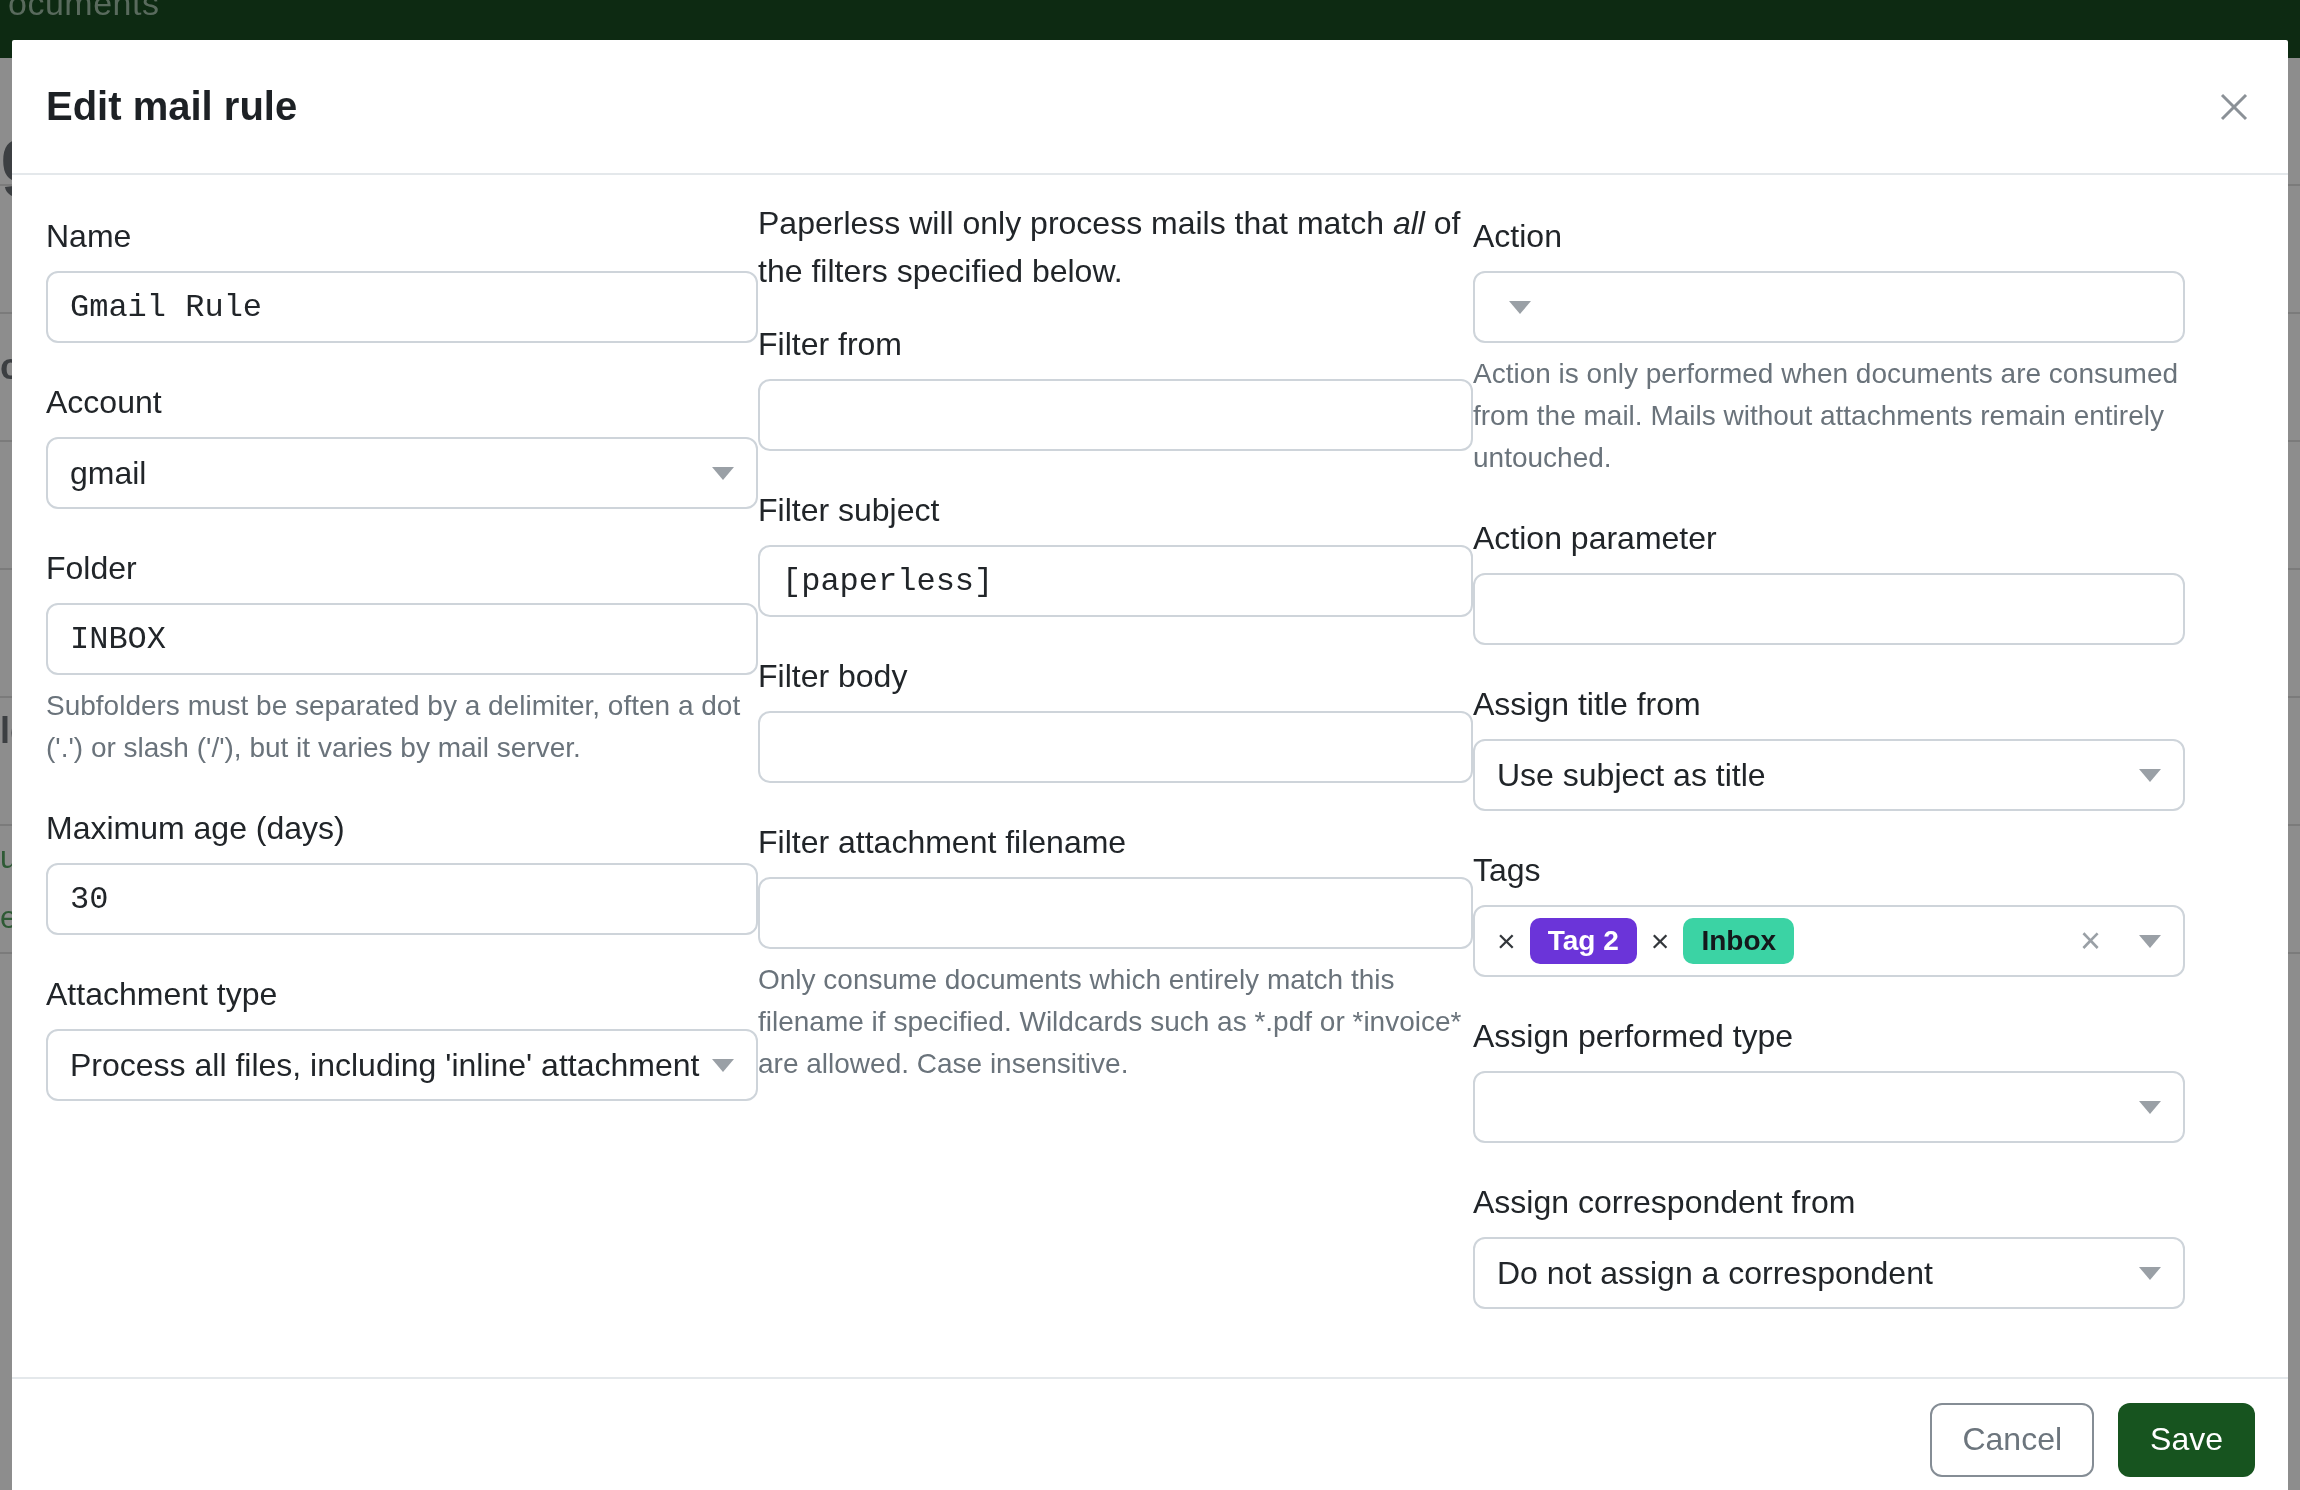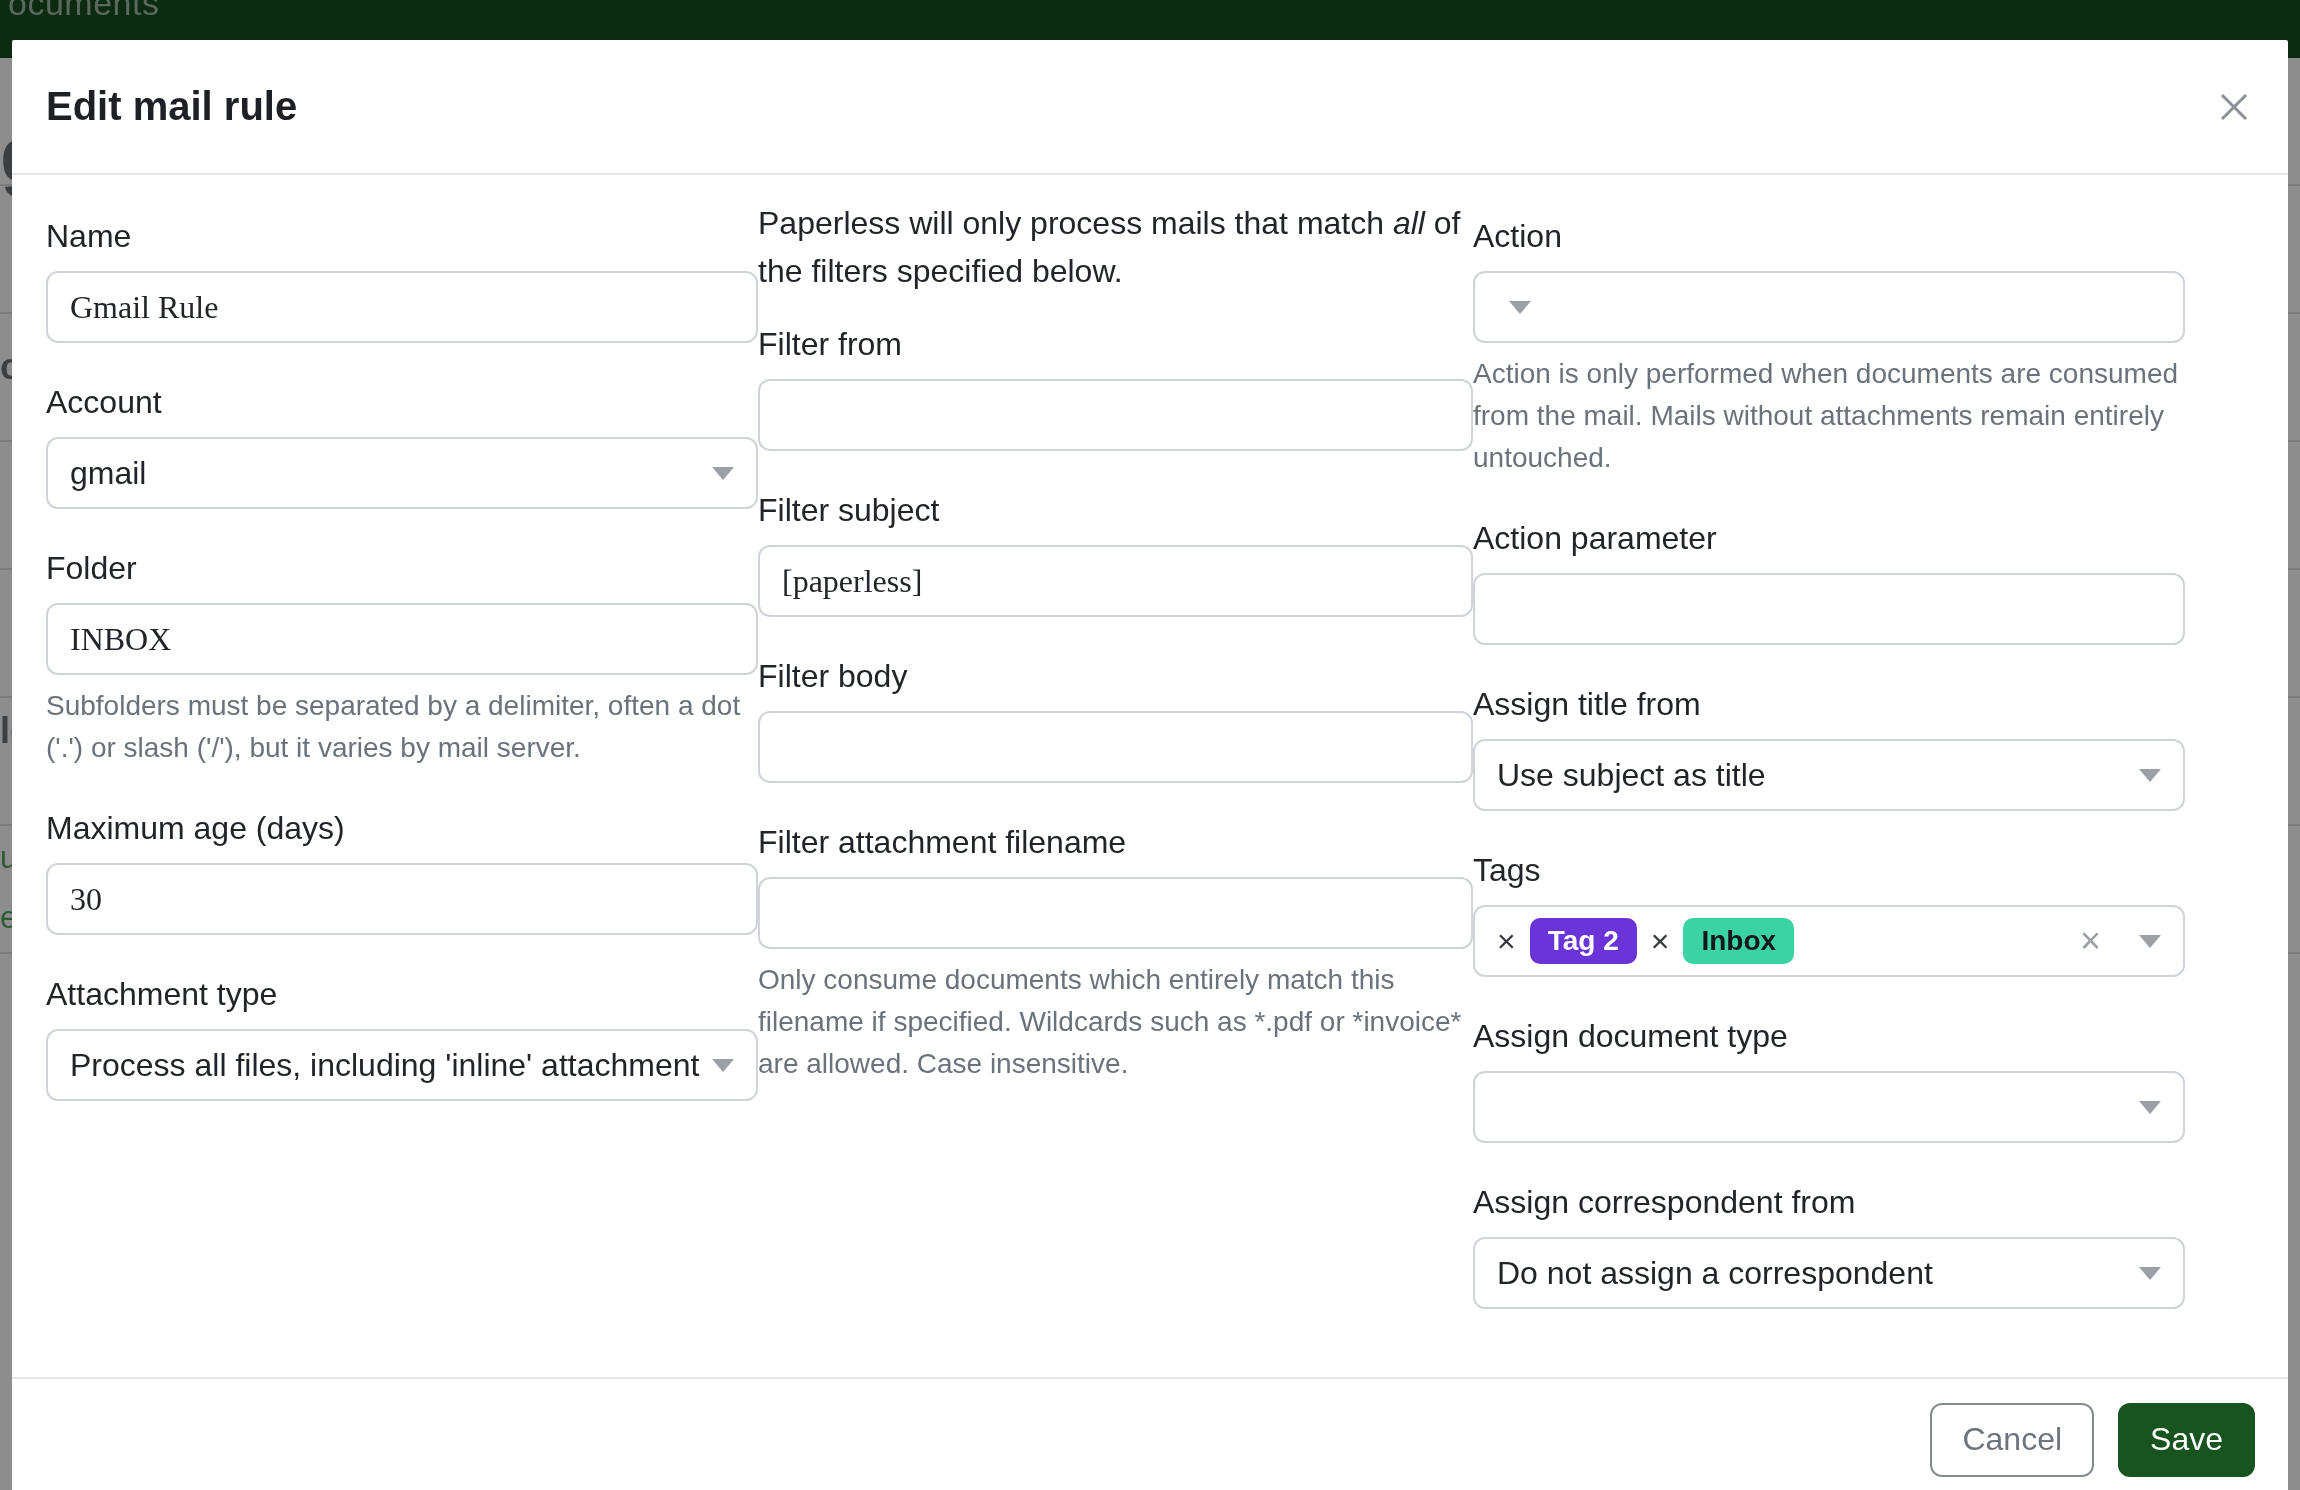--- a/index.html
+++ b/index.html
@@ -27,21 +27,21 @@
   .close-btn{margin-left:auto;background:none;border:none;padding:0;cursor:pointer;line-height:0;}
 
   .modal-body{flex:1;display:flex;padding:24px 31px 0 34px;box-sizing:border-box;overflow:hidden;}
   .col{width:712px;flex:none;}
   .col.mid{width:715px;}
   .first-pad{margin-top:18px;}
   .group{margin-bottom:40px;}
   .f-label{display:block;font-size:32px;line-height:38px;color:#212529;margin-bottom:16px;}
   .control{height:72px;border:2px solid #ced4da;border-radius:12px;background:#fff;box-sizing:border-box;
     display:flex;align-items:center;padding:0 22px;font-size:32px;color:#212529;}
-  input.control{width:100%;font-family:Liberation Serif, serif;outline:none;}
+  input.control{width:100%;font-family:Liberation Mono, monospace;outline:none;}
   .select{cursor:pointer;}
   .select-value{white-space:nowrap;overflow:hidden;flex:1;}
   .caret{flex:none;margin-left:12px;width:0;height:0;border-left:11px solid transparent;
     border-right:11px solid transparent;border-top:13px solid #9aa0a6;}
   .help{font-size:28px;line-height:42px;color:#6a737b;margin-top:10px;}
   .intro{font-size:32px;line-height:48px;color:#212529;margin:0 0 30px 0;}
   .intro em{font-style:italic;}
 
   
   .tags-box{gap:14px;}
@@ -167,21 +167,21 @@
             <span class="chip" style="background: rgb(107, 52, 217); color: rgb(255, 255, 255);">Tag 2</span>
             <span class="chip-x">×</span>
             <span class="chip" style="background: rgb(59, 211, 164); color: rgb(20, 24, 27);">Inbox</span>
             <span class="tags-right">
               <span class="clear-x">×</span>
               <span class="caret"></span>
             </span>
           </div>
         </div>
         <div class="group">
-          <label class="f-label">Assign document type</label>
+          <label class="f-label">Assign performed type</label>
           <div class="control select">
             <span class="select-value"></span>
             <span class="caret"></span>
           </div>
         </div>
         <div class="group">
           <label class="f-label">Assign correspondent from</label>
           <div class="control select">
             <span class="select-value">Do not assign a correspondent</span>
             <span class="caret"></span>

